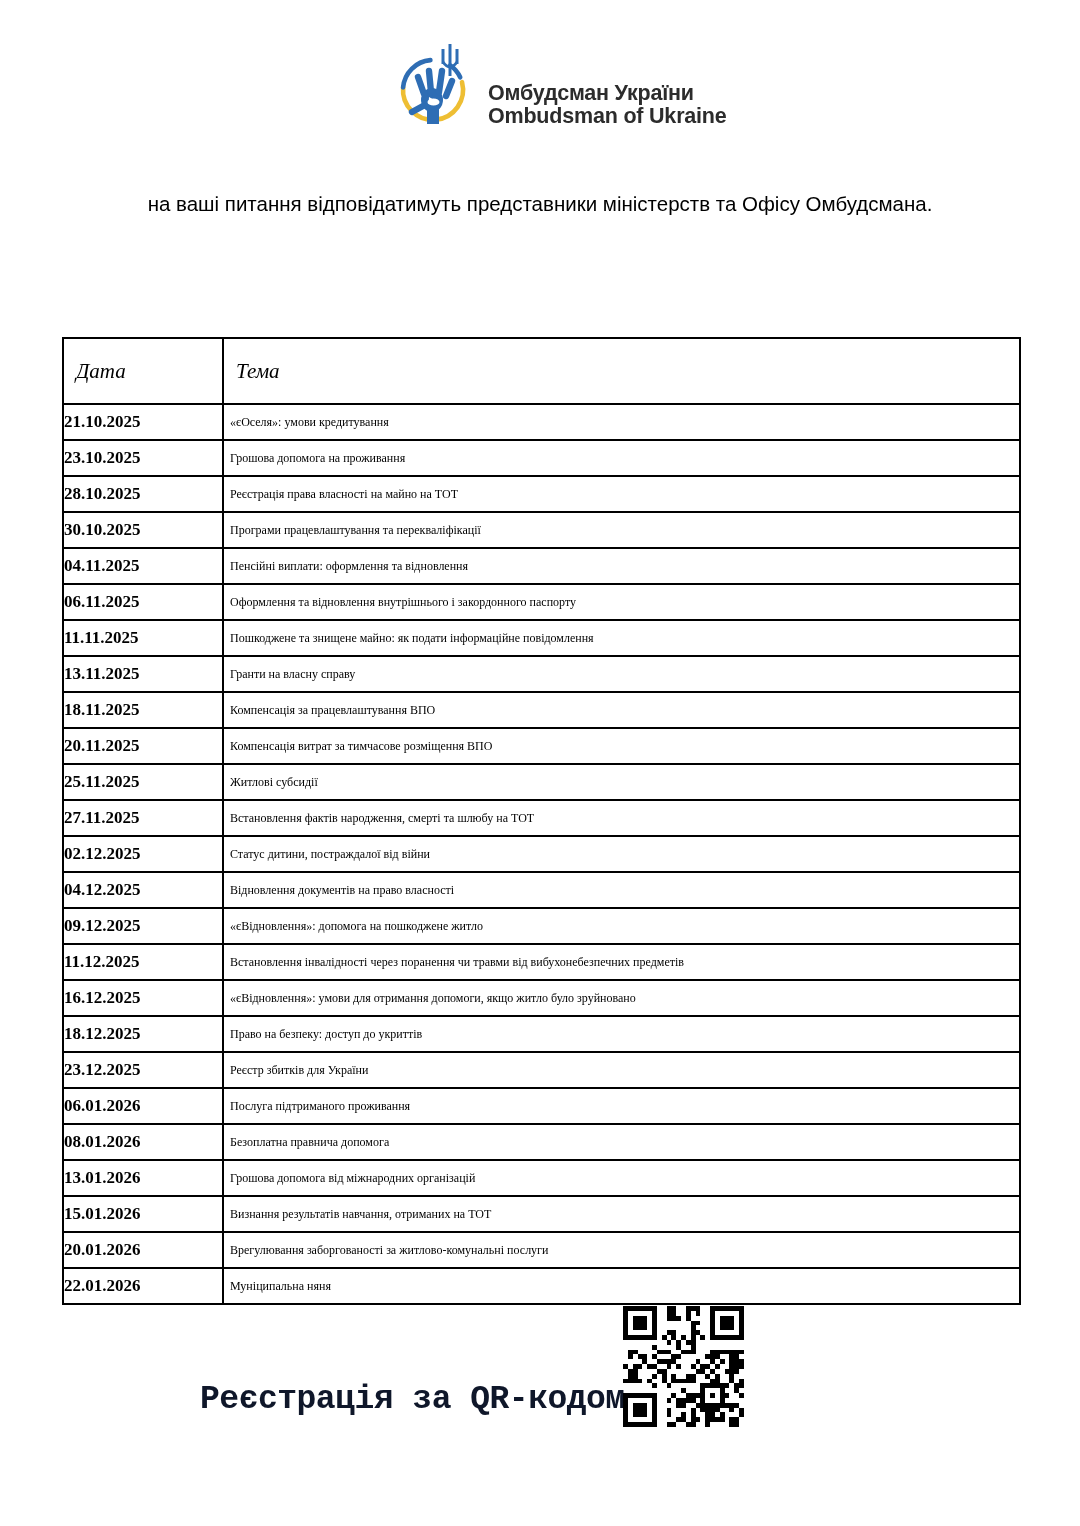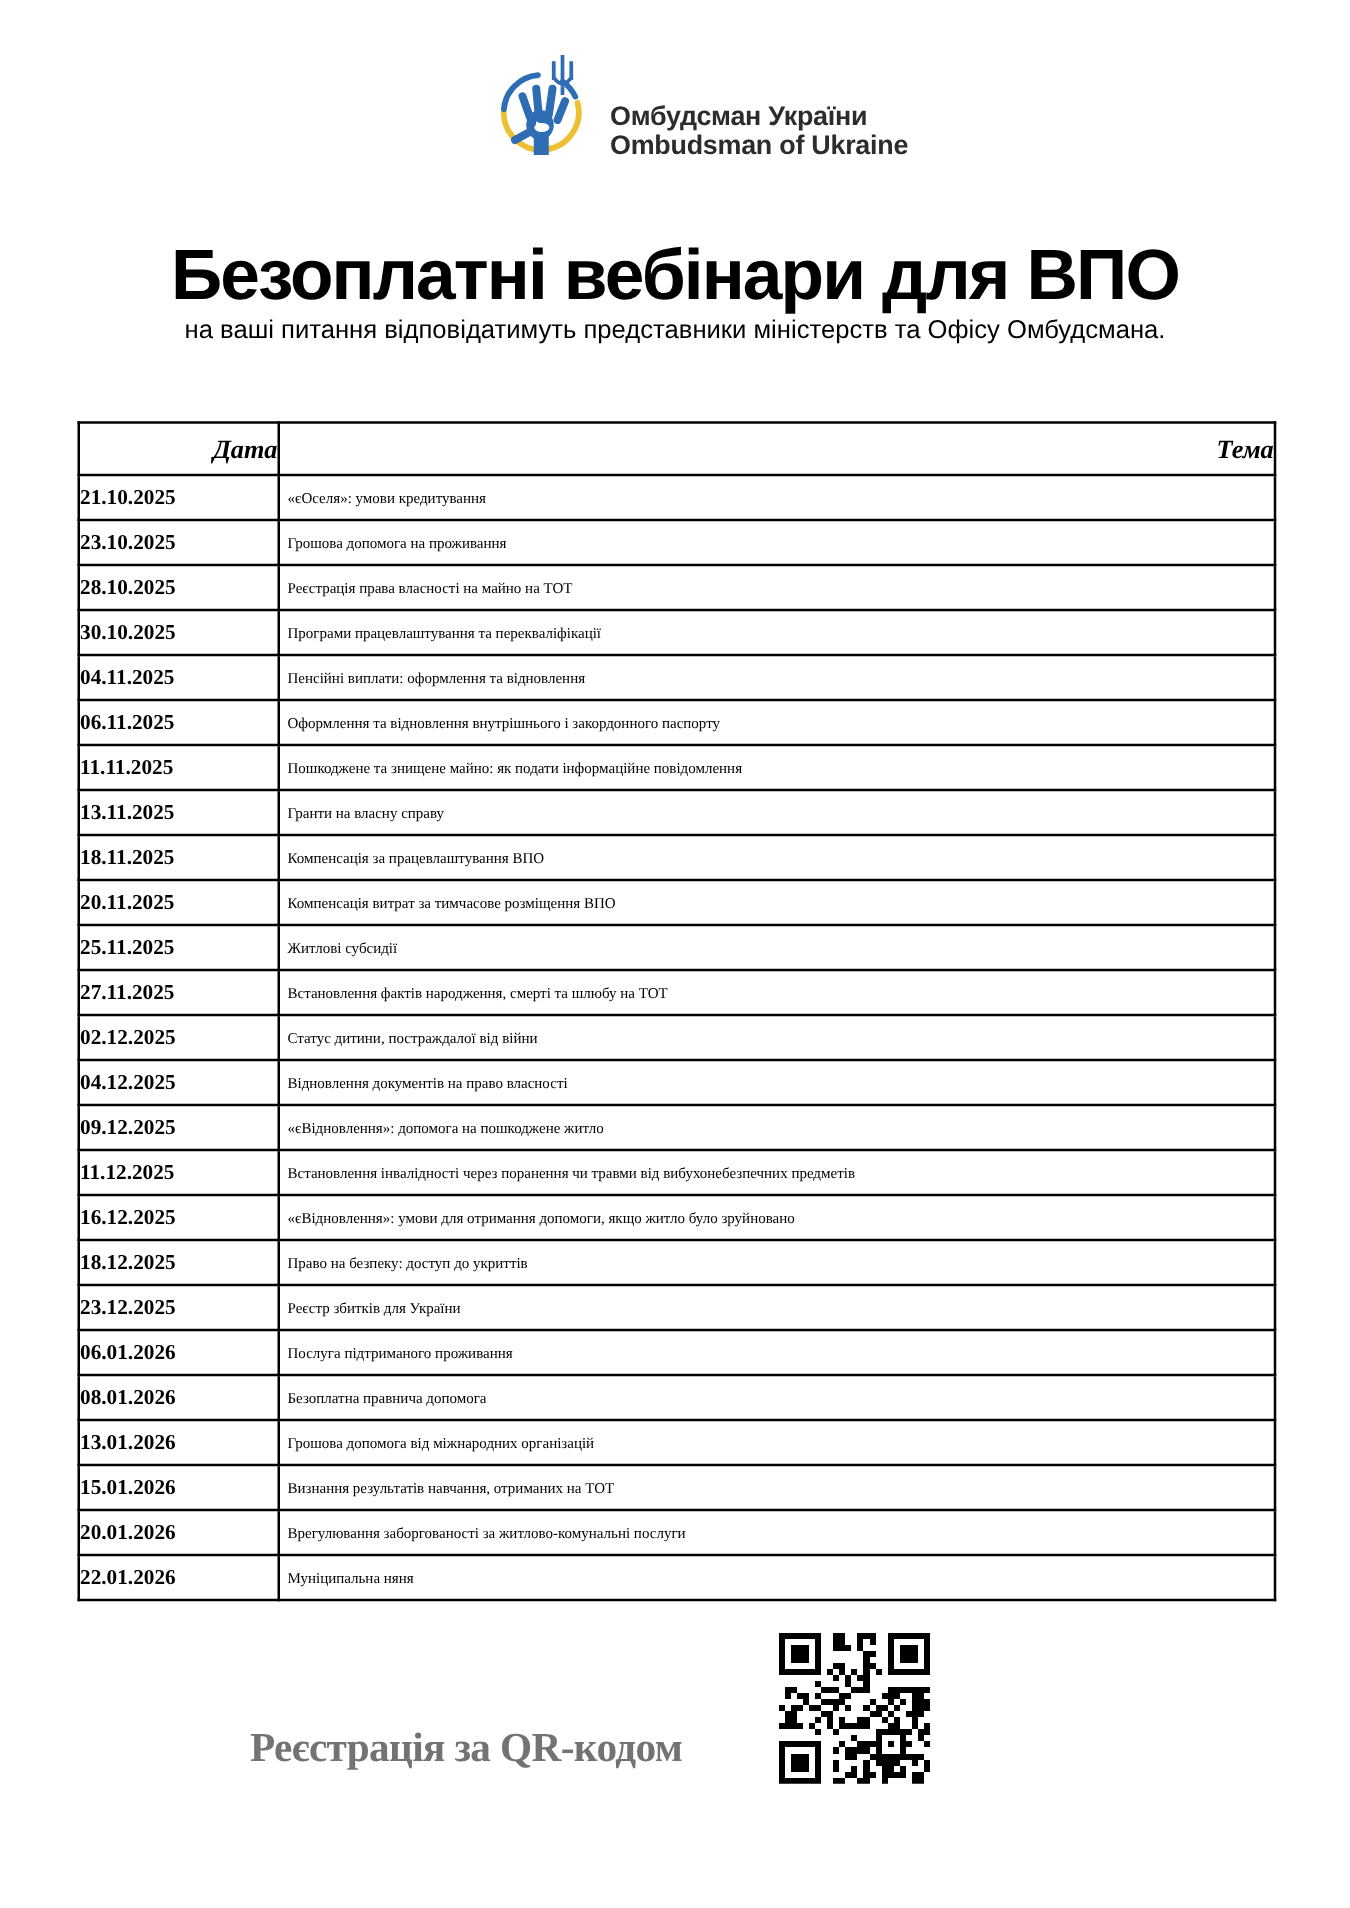--- a/index.html
+++ b/index.html
@@ -51,25 +51,25 @@
   
   table.schedule{
     position:absolute;top:337px;left:62px;
     width:959px;
     border-collapse:collapse;
     border:2px solid #000;
   }
   table.schedule th{
     border:2px solid #000;
     height:40px;
-    font-weight:bold;
+    font-weight:normal;
     font-style:italic;
     font-size:21px;
-    text-align:right;
-    padding:0;
+    text-align:left;
+    padding:12px;
   }
   table.schedule td{
     border:2px solid #000;
     height:34px;
     padding:0;
     font-size:12px;
     vertical-align:middle;
   }
   table.schedule td.c-date{
     width:158px;
@@ -77,25 +77,25 @@
     font-weight:bold;
     font-size:17px;
   }
   table.schedule td.c-topic{
     padding:0 6px;
   }
 
   
   .qr-label{
     position:absolute;left:200px;top:1381px;
-    font-family:Liberation Serif, serif;
+    font-family:Liberation Mono, monospace;
     font-weight:bold;
     font-size:33px;
     letter-spacing:-0.5px;
-    color:#737373;
+    color:#0f172a;
     white-space:nowrap;
   }
   .qr-box{position:absolute;left:623px;top:1306px;width:121px;height:121px;}
 </style>
 </head>
 <body>
 
 <div class="page">
 
   <div class="logo-block">
@@ -132,21 +132,20 @@
         </g>
       </g>
     </svg>
     <div class="logo-text">
       <div>Омбудсман України</div>
       <div>Ombudsman of Ukraine</div>
     </div>
   </div>
 
   <div class="title-wrap">
-    <h1 class="main-title">Безоплатні вебінари для ВПО</h1>
     <p class="subtitle">на ваші питання відповідатимуть представники міністерств та Офісу Омбудсмана.</p>
   </div>
 
   <table class="schedule">
     <thead>
       <tr>
         <th>Дата</th>
         <th>Тема</th>
       </tr>
     </thead>

